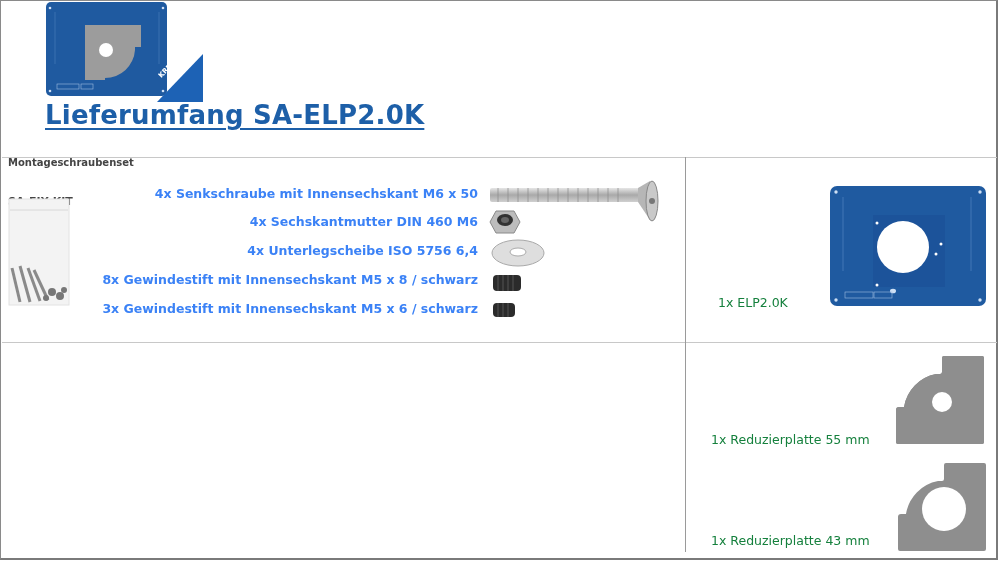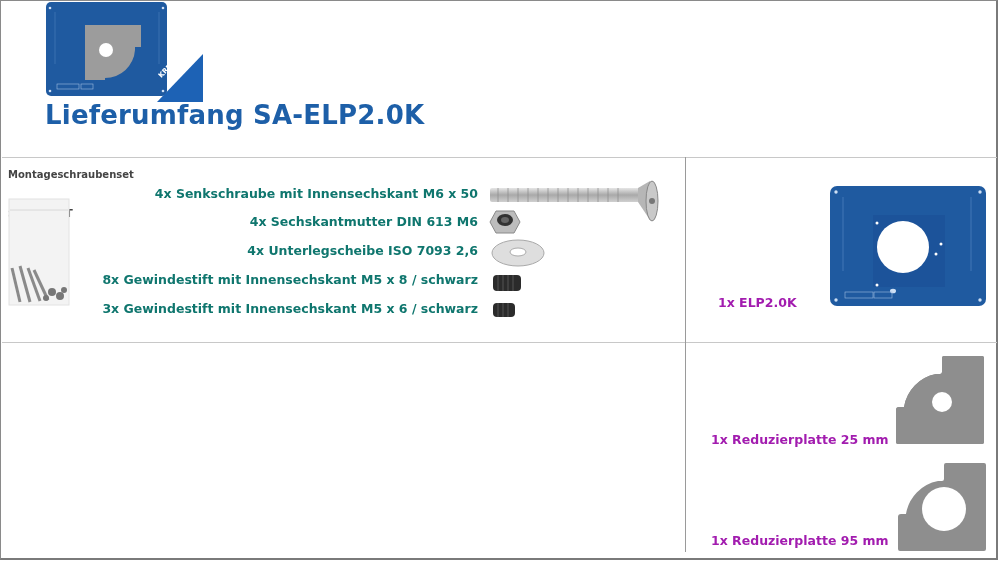--- a/index.html
+++ b/index.html
@@ -1,23 +1,23 @@
 <!DOCTYPE html>
 <html><head>
 <meta charset="utf-8">
 <style>
   html,body{margin:0;padding:0;}
   body{width:1000px;height:562px;background:#fff;position:relative;overflow:hidden;font-family:"DejaVu Sans","Liberation Sans",sans-serif;}
   .frame{position:absolute;left:0;top:0;width:998px;height:560px;border:1px solid #8a8a8a;border-right:2px solid #7a7a7a;border-bottom:2px solid #7a7a7a;box-sizing:border-box;}
   .hline{position:absolute;height:1px;background:#c8c8c8;}
   .vline{position:absolute;width:1px;background:#9a9a9a;}
-  .title{position:absolute;left:45px;top:100px;font-size:26px;font-weight:bold;color:#1d5fa8;text-decoration-thickness:2px;text-underline-offset:4px;letter-spacing:0.2px;white-space:nowrap;}
-  .kit-label{position:absolute;left:8px;top:169px;font-size:10px;font-weight:bold;color:#444;line-height:11px;}
-  .item-text{position:absolute;right:522px;font-size:12.5px;font-weight:bold;color:#0f766e;white-space:nowrap;}
-  .plate-label{position:absolute;font-size:12.5px;font-weight:bold;color:#a21caf;white-space:nowrap;}
+  .title{position:absolute;left:45px;top:100px;font-size:26px;font-weight:bold;color:#1d5fa8;text-decoration:underline;text-decoration-thickness:2px;text-underline-offset:4px;letter-spacing:0.2px;white-space:nowrap;}
+  .kit-label{position:absolute;left:8px;top:157px;font-size:10px;font-weight:bold;color:#444;line-height:11px;}
+  .item-text{position:absolute;right:522px;font-size:12.5px;font-weight:bold;color:#3b82f6;white-space:nowrap;}
+  .plate-label{position:absolute;font-size:12.5px;font-weight:normal;color:#15803d;white-space:nowrap;}
   .abs{position:absolute;}
 </style>
 </head>
 <body>
 
 <div class="frame"></div>
 
 <div class="hline" style="left:2px;top:157px;width:995px;"></div>
 <div class="hline" style="left:2px;top:342px;width:995px;"></div>
 <div class="vline" style="left:685px;top:157px;height:395px;"></div>
@@ -62,22 +62,22 @@
     <g fill="#777">
         <circle cx="44" cy="94" r="4"></circle>
         <circle cx="52" cy="98" r="4"></circle>
         <circle cx="38" cy="100" r="3"></circle>
         <circle cx="56" cy="92" r="3"></circle>
       </g>
   </svg>
 </div>
 
 <div class="item-text" style="top:186px;">4x Senkschraube mit Innensechskant M6 x 50</div>
-<div class="item-text" style="top:214px;">4x Sechskantmutter DIN 613 M6</div>
-<div class="item-text" style="top:243px;">4x Unterlegscheibe ISO 7093 2,6</div>
+<div class="item-text" style="top:214px;">4x Sechskantmutter DIN 460 M6</div>
+<div class="item-text" style="top:243px;">4x Unterlegscheibe ISO 5756 6,4</div>
 <div class="item-text" style="top:272px;">8x Gewindestift mit Innensechskant M5 x 8 / schwarz</div>
 <div class="item-text" style="top:301px;margin-left:8px;">3x Gewindestift mit Innensechskant M5 x 6 / schwarz</div>
 
 <div class="abs" style="left:488px;top:180px;width:172px;height:44px;">
   <svg width="172" height="44" viewBox="0 0 172 44">
     <defs>
         <linearGradient id="steel" x1="0" y1="0" x2="0" y2="1">
           <stop offset="0" stop-color="#e6e6e6"></stop>
           <stop offset="0.5" stop-color="#a9a9a9"></stop>
           <stop offset="1" stop-color="#d0d0d0"></stop>
@@ -159,27 +159,27 @@
     <ellipse cx="64" cy="106" rx="3" ry="2.3" fill="#cfe0f4"></ellipse>
     <rect x="16" y="107" width="28" height="6" fill="none" stroke="#9ebde0" stroke-width="0.6"></rect>
     <rect x="45" y="107" width="18" height="6" fill="none" stroke="#9ebde0" stroke-width="0.6"></rect>
     <circle cx="7" cy="7" r="1.7" fill="#cfe0f4"></circle>
       <circle cx="151" cy="7" r="1.7" fill="#cfe0f4"></circle>
     <circle cx="7" cy="115" r="1.7" fill="#cfe0f4"></circle>
       <circle cx="151" cy="115" r="1.7" fill="#cfe0f4"></circle>
   </svg>
 </div>
 
-<div class="plate-label" style="left:711px;top:432px;">1x Reduzierplatte 25 mm</div>
+<div class="plate-label" style="left:711px;top:432px;">1x Reduzierplatte 55 mm</div>
 <div class="abs" style="left:894px;top:354px;width:92px;height:92px;">
   <svg width="92" height="92" viewBox="0 0 92 92">
     <path d="M22 2 H88 Q90 2 90 4 V88 Q90 90 88 90 H4 Q2 90 2 88 V56 Q2 53 5 53 H10 A40 40 0 0 1 42 20 H46 Q48 20 48 18 V4 Q48 2 50 2 Z" fill="#8e8e8e"></path>
     <path d="M50 2 H88 Q90 2 90 4 V88 Q90 90 88 90 H4 Q2 90 2 88 V56 Q2 53 5 53 H10 A40 40 0 0 1 42 20 H46 Q48 20 48 18 V4 Q48 2 50 2 Z" fill="#8e8e8e"></path>
     <circle cx="48" cy="48" r="10" fill="#fff"></circle>
   </svg>
 </div>
-<div class="plate-label" style="left:711px;top:533px;">1x Reduzierplatte 95 mm</div>
+<div class="plate-label" style="left:711px;top:533px;">1x Reduzierplatte 43 mm</div>
 <div class="abs" style="left:896px;top:461px;width:92px;height:92px;">
   <svg width="92" height="92" viewBox="0 0 92 92">
     <path d="M50 2 H88 Q90 2 90 4 V88 Q90 90 88 90 H4 Q2 90 2 88 V56 Q2 53 5 53 H10 A40 40 0 0 1 42 20 H46 Q48 20 48 18 V4 Q48 2 50 2 Z" fill="#8e8e8e"></path>
     <circle cx="48" cy="48" r="22" fill="#fff"></circle>
   </svg>
 </div>
 
 </body></html>

